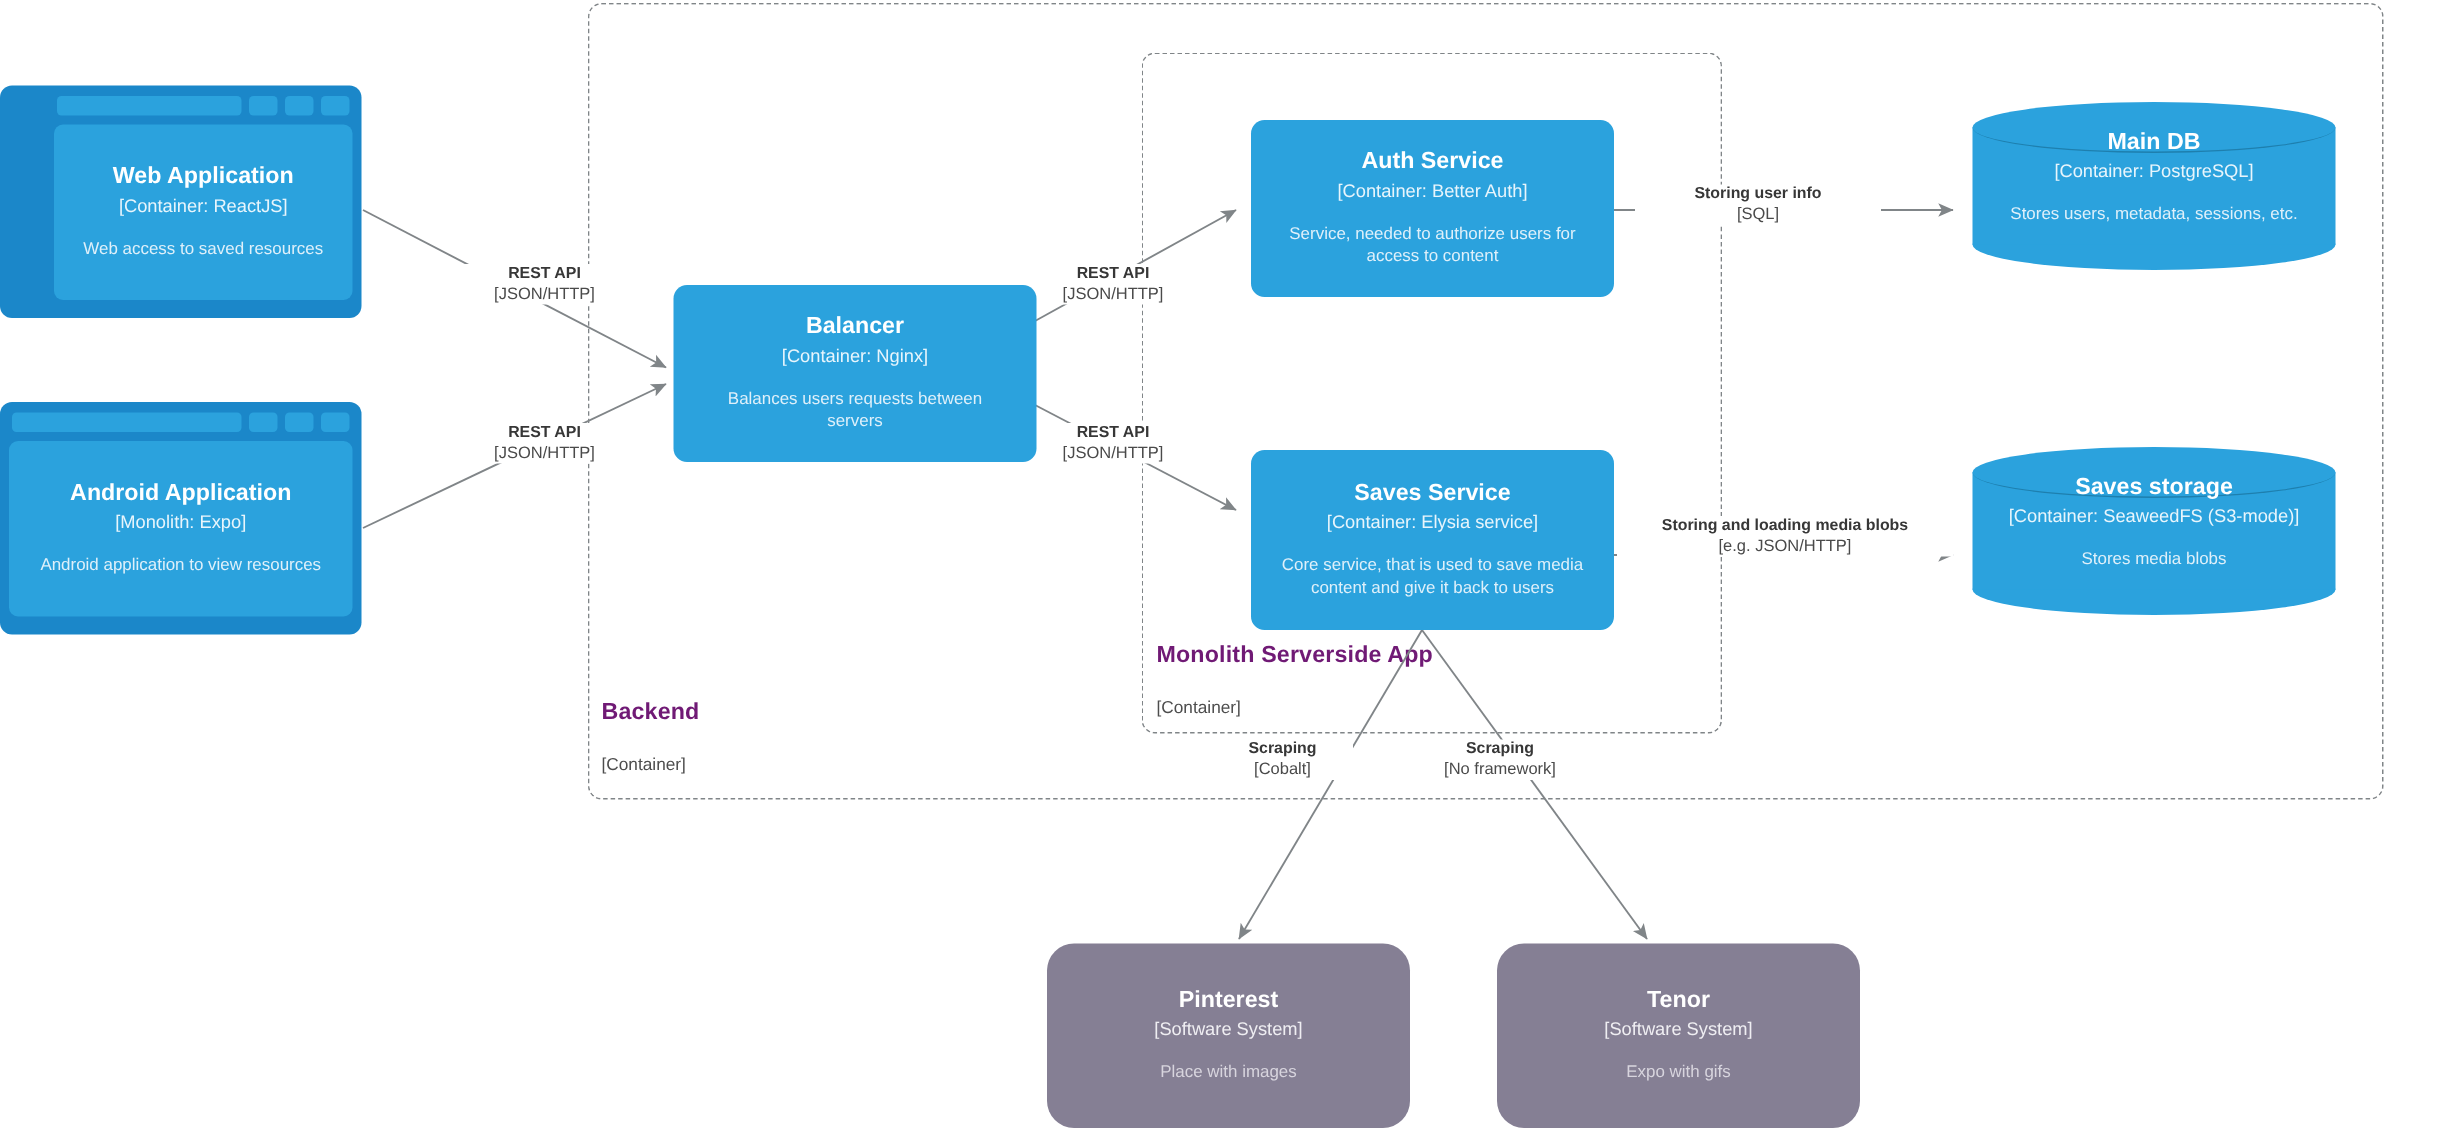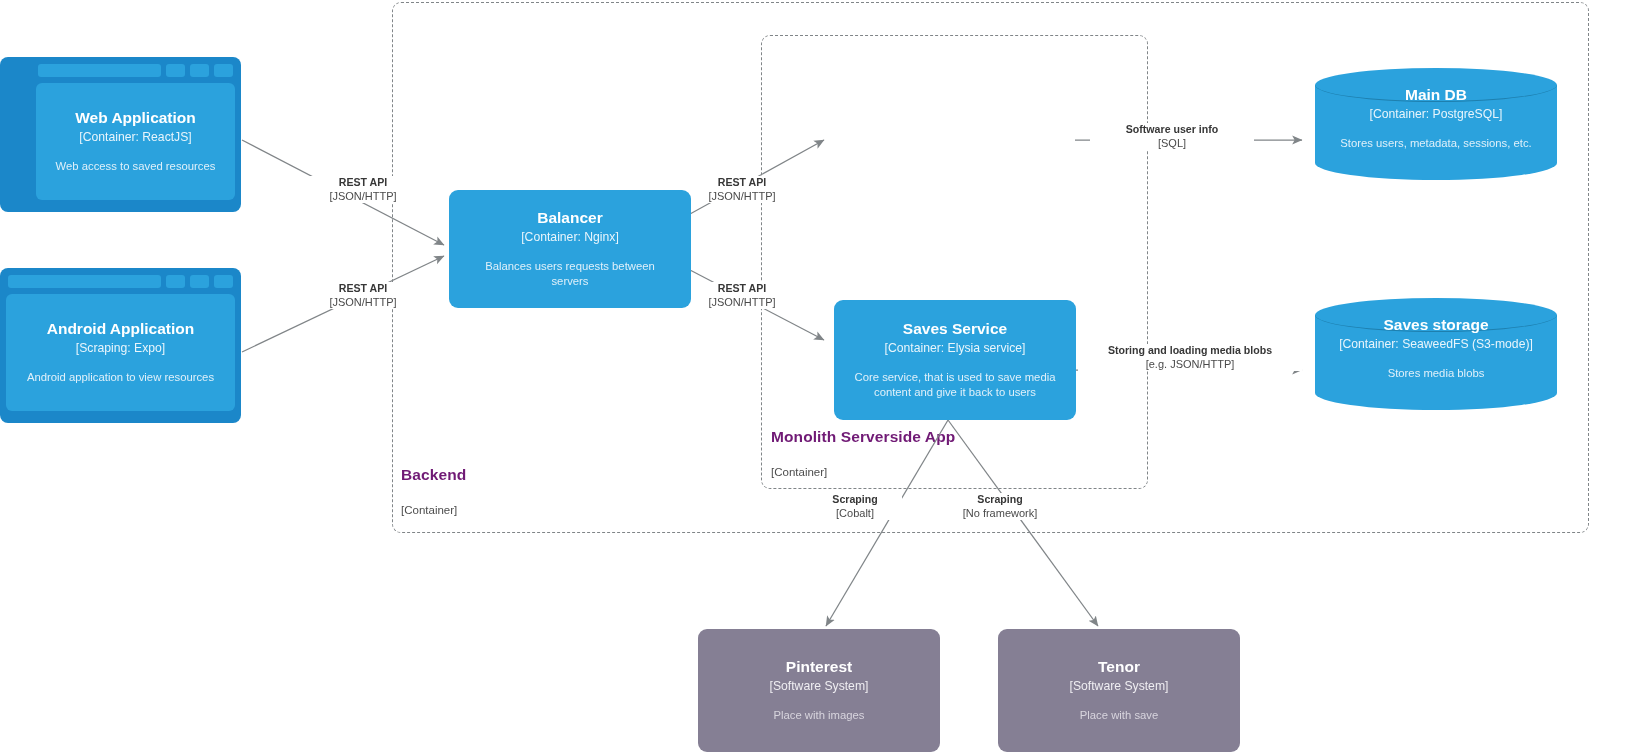--- a/index.html
+++ b/index.html
@@ -123,20 +123,21 @@
     display: flex;
     flex-direction: column;
     align-items: center;
     justify-content: center;
     text-align: center;
     box-sizing: border-box;
     padding: 6px 4px;
   }
   .box.external {
     background: #857f94;
+    border-radius: 18px;
   }
   .box.external .node-tech { color: #efeef2; }
   .box.external .node-desc { color: #d8d5de; }
 
   
   .cylinder {
     position: absolute;
   }
   .cyl-top {
     position: absolute;
@@ -270,21 +271,21 @@
     <span class="e-name">REST API</span>
     <span class="e-tech">[JSON/HTTP]</span>
   </div>
 
   <div class="edge-label" style="left:680px; top:282px; width:120px;">
     <span class="e-name">REST API</span>
     <span class="e-tech">[JSON/HTTP]</span>
   </div>
 
   <div class="edge-label" style="left:1090px; top:123px; width:160px;">
-    <span class="e-name">Software user info</span>
+    <span class="e-name">Storing user info</span>
     <span class="e-tech">[SQL]</span>
   </div>
 
   <div class="edge-label" style="left:1078px; top:344px; width:220px;">
     <span class="e-name">Storing and loading media blobs</span>
     <span class="e-tech">[e.g. JSON/HTTP]</span>
   </div>
 
   <div class="edge-label" style="left:808px; top:493px; width:90px;">
     <span class="e-name">Scraping</span>
@@ -312,31 +313,36 @@
 
   <div class="browser" style="left:0px; top:268px; width:241px; height:155px;">
     <div class="browser-chrome">
       <div class="chrome-bar"></div>
       <div class="chrome-dot"></div>
       <div class="chrome-dot"></div>
       <div class="chrome-dot"></div>
     </div>
     <div class="browser-body">
       <div class="node-title">Android Application</div>
-      <div class="node-tech">[Scraping: Expo]</div>
+      <div class="node-tech">[Monolith: Expo]</div>
       <div class="node-desc">Android application to view resources</div>
     </div>
   </div>
 
   <div class="box" style="left:449px; top:190px; width:242px; height:118px;">
     <div class="node-title">Balancer</div>
     <div class="node-tech">[Container: Nginx]</div>
     <div class="node-desc">Balances users requests between servers</div>
   </div>
 
+  <div class="box" style="left:834px; top:80px; width:242px; height:118px;">
+    <div class="node-title">Auth Service</div>
+    <div class="node-tech">[Container: Better Auth]</div>
+    <div class="node-desc">Service, needed to authorize users for access to content</div>
+  </div>
 
   <div class="box" style="left:834px; top:300px; width:242px; height:120px;">
     <div class="node-title">Saves Service</div>
     <div class="node-tech">[Container: Elysia service]</div>
     <div class="node-desc">Core service, that is used to save media content and give it back to users</div>
   </div>
 
   <div class="cylinder" style="left:1315px; top:68px; width:242px; height:112px;">
     <div class="cyl-bottom"></div>
     <div class="cyl-body"></div>
@@ -363,16 +369,16 @@
 
   <div class="box external" style="left:698px; top:629px; width:242px; height:123px;">
     <div class="node-title">Pinterest</div>
     <div class="node-tech">[Software System]</div>
     <div class="node-desc">Place with images</div>
   </div>
 
   <div class="box external" style="left:998px; top:629px; width:242px; height:123px;">
     <div class="node-title">Tenor</div>
     <div class="node-tech">[Software System]</div>
-    <div class="node-desc">Place with save</div>
+    <div class="node-desc">Expo with gifs</div>
   </div>
 
 </div>
 
 </body></html>

